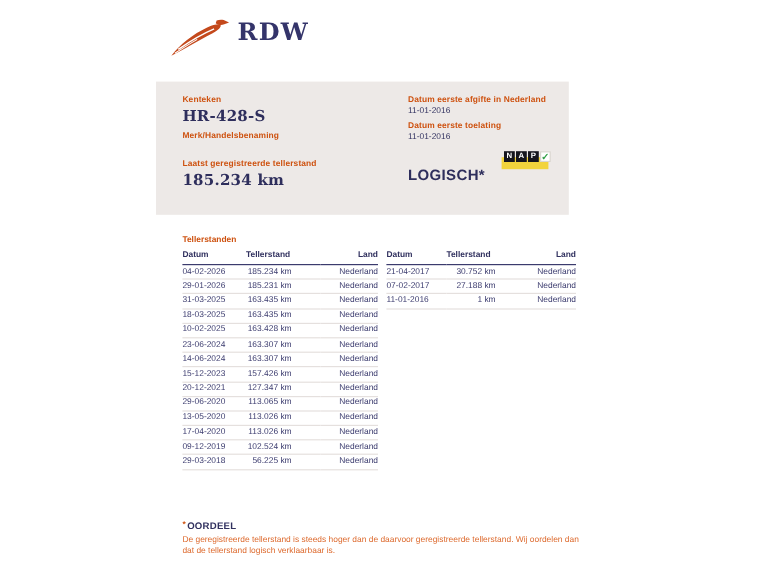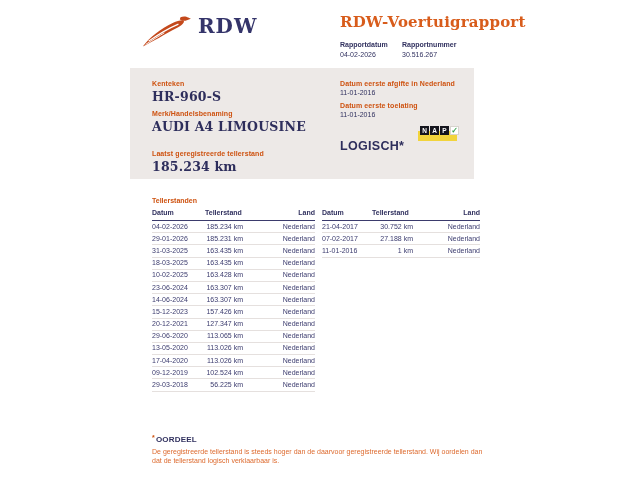--- a/index.html
+++ b/index.html
@@ -72,40 +72,26 @@
   <div class="brand">
     <svg class="logo-svg" viewBox="0 0 60 41" aria-hidden="true">
       <path d="M2 38 C10 27 24 16 38 9.5 C44.5 6.6 49.5 5.6 51.4 6.8 C52.6 9 49.4 12.2 43 15.6 C29 23 13 32.5 2 38 Z" fill="#c4491c"></path>
       <path d="M9 31.5 C20 24 32 16.5 45 11" stroke="#ffffff" fill="none" stroke-width="1.4"></path>
       <path d="M5.5 35.5 C14 30 22 25 28 21.5" stroke="#ffffff" fill="none" stroke-width="1.1"></path>
       <path d="M47.5 2.6 C50.5 1.2 54.5 1.4 56.8 3 L60 4.6 L55.2 6.4 C51.8 7.6 48.6 7 46.6 5.2 Z" fill="#c4491c"></path>
     </svg>
     <span class="wordmark">RDW</span>
   </div>
 
-  <div class="report-head">
-    <div class="title">RDW-Voertuigrapport</div>
-    <div class="meta">
-      <div class="meta-col first">
-        <div class="meta-label">Rapportdatum</div>
-        <div class="meta-value">04-02-2026</div>
-      </div>
-      <div class="meta-col">
-        <div class="meta-label">Rapportnummer</div>
-        <div class="meta-value">30.516.267</div>
-      </div>
-    </div>
-  </div>
 
   <div class="summary">
     <div class="sum-left">
       <div class="lbl">Kenteken</div>
-      <div class="val-lg">HR-960-S</div>
+      <div class="val-lg">HR-428-S</div>
       <div class="lbl">Merk/Handelsbenaming</div>
-      <div class="val-lg">AUDI A4 LIMOUSINE</div>
       <div class="lbl lbl-spaced">Laatst geregistreerde tellerstand</div>
       <div class="val-lg">185.234 km</div>
     </div>
     <div class="sum-right">
       <div class="lbl">Datum eerste afgifte in Nederland</div>
       <div class="val-sm">11-01-2016</div>
       <div class="lbl">Datum eerste toelating</div>
       <div class="val-sm">11-01-2016</div>
       <div class="oordeel">
         <div>LOGISCH*</div>

